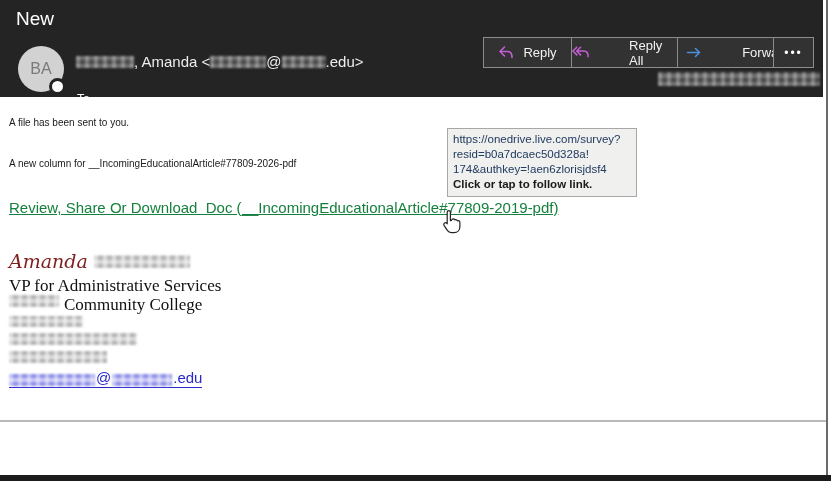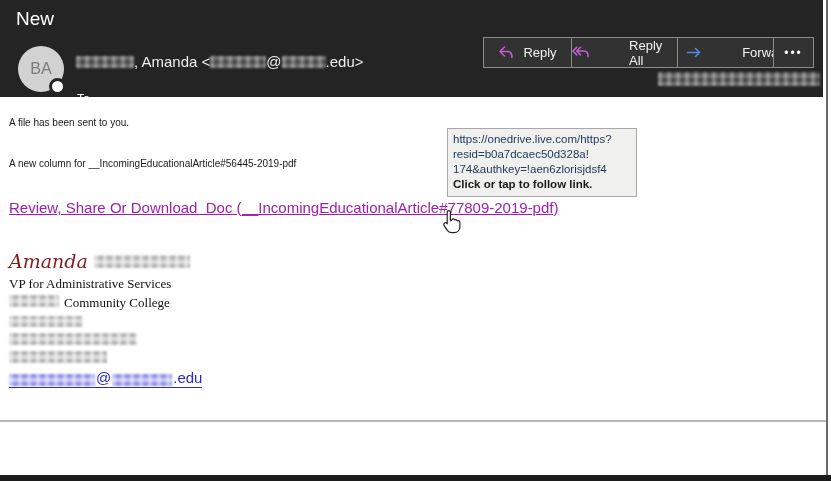--- a/index.html
+++ b/index.html
@@ -35,33 +35,33 @@
   .tb-btn{height:31px;background:#323232;border:1px solid #8c8c8c;color:#f2f2f2;
     display:flex;align-items:center;justify-content:center;gap:9px;font-size:13px;
     box-sizing:border-box;cursor:pointer;}
   .tb-btn + .tb-btn{margin-left:-1px;gap:40px;}
   .more-btn{position:absolute;left:773px;top:37px;width:41px;height:31px;background:#323232;
     border:1px solid #8c8c8c;color:#ffffff;display:flex;align-items:center;justify-content:center;
     font-size:12px;letter-spacing:2px;box-sizing:border-box;cursor:pointer;}
   .timestamp-redact{position:absolute;left:658px;top:72px;width:162px;height:14px;}
   
   .msg{position:absolute;color:#1a1a1a;font-size:10px;white-space:pre;}
-  .msg-link{position:absolute;left:9px;top:199px;font-size:15px;color:#a21caf;
+  .msg-link{position:absolute;left:9px;top:199px;font-size:15px;color:#15803d;
     text-decoration:underline;white-space:pre;cursor:pointer;}
   
   .tooltip{position:absolute;left:447px;top:128px;width:178px;background:#f0f0ee;
     border:1px solid #a7a7a7;padding:3px 5px 4px 5px;font-size:11.5px;line-height:15px;
     color:#203a60;z-index:5;}
   .tooltip .hint{font-weight:bold;color:#1a1a1a;}
   
   .cursor{position:absolute;left:442px;top:209px;z-index:6;}
   
   .sig-name{position:absolute;left:9px;top:250px;font-family:"DejaVu Serif",serif;
     font-style:italic;font-size:19px;color:#7f1d1d;display:flex;align-items:center;gap:6px;}
-  .sig-serif{position:absolute;font-family:"Liberation Serif",serif;font-size:13px;color:#111;}
+  .sig-serif{position:absolute;font-family:"Liberation Serif",serif;font-size:17px;color:#111;}
   .sig-role{left:9px;top:276px;}
   .sig-org{left:9px;top:295px;display:flex;align-items:flex-start;gap:5px;}
   .sig-addr{position:absolute;left:9px;}
   .sig-email{position:absolute;left:9px;top:369px;display:flex;align-items:flex-end;gap:1px;
     color:#2a2acc;font-size:15px;border-bottom:1.5px solid #2a2acc;padding-bottom:1px;cursor:pointer;}
   
   .sep-line{position:absolute;left:0;top:420px;width:827px;height:2px;background:#b9b9b9;}
   .right-line{position:absolute;left:826px;top:0;width:2px;height:481px;background:#6a6a6a;}
   .bottom-bar{position:absolute;left:0;top:475px;width:831px;height:6px;background:#1c1c1c;}
 </style>
@@ -105,25 +105,25 @@
       </div>
     </div>
     <div class="more-btn">
       <span>•••</span>
     </div>
 
     <div class="rd rd-dark timestamp-redact"></div>
   </div>
 
   <div class="msg" style="left:9px;top:117px;">A file has been sent to you.</div>
-  <div class="msg" style="left:9px;top:158px;">A new column for __IncomingEducationalArticle#56445-2019-pdf</div>
+  <div class="msg" style="left:9px;top:158px;">A new column for __IncomingEducationalArticle#77809-2026-pdf</div>
   <a class="msg-link">Review, Share Or Download  Doc (__IncomingEducationalArticle#77809-2019-pdf)</a>
 
   <div class="tooltip">
-    <div>https://onedrive.live.com/https?</div>
+    <div>https://onedrive.live.com/survey?</div>
     <div>resid=b0a7dcaec50d328a!</div>
     <div>174&amp;authkey=!aen6zlorisjdsf4</div>
     <div class="hint">Click or tap to follow link.</div>
   </div>
 
   <svg class="cursor" width="21" height="27" viewBox="0 0 21 27">
     <path fill="#ffffff" stroke="#222222" stroke-width="1.2" stroke-linejoin="round" d="M6.8 1.6 c.9 0 1.6.7 1.6 1.6 v8.4 l1.2-.3 c.1-.8.8-1.4 1.6-1.4 .7 0 1.3.4 1.5 1 .3-.2.7-.3 1-.3 .8 0 1.5.6 1.7 1.3 .3-.1.5-.2.8-.2 1 0 1.7.7 1.7 1.6 v4.2 c0 3.4-2.3 6.1-5.9 6.1 h-2.6 c-1.9 0-3.2-.8-4.1-2.2 L2 16.3 c-.5-.8-.3-1.8.5-2.3 .8-.5 1.8-.3 2.4.4 l.3.4 V3.2 c0-.9.7-1.6 1.6-1.6 z"></path>
   </svg>
 
   <div class="sig-name">

